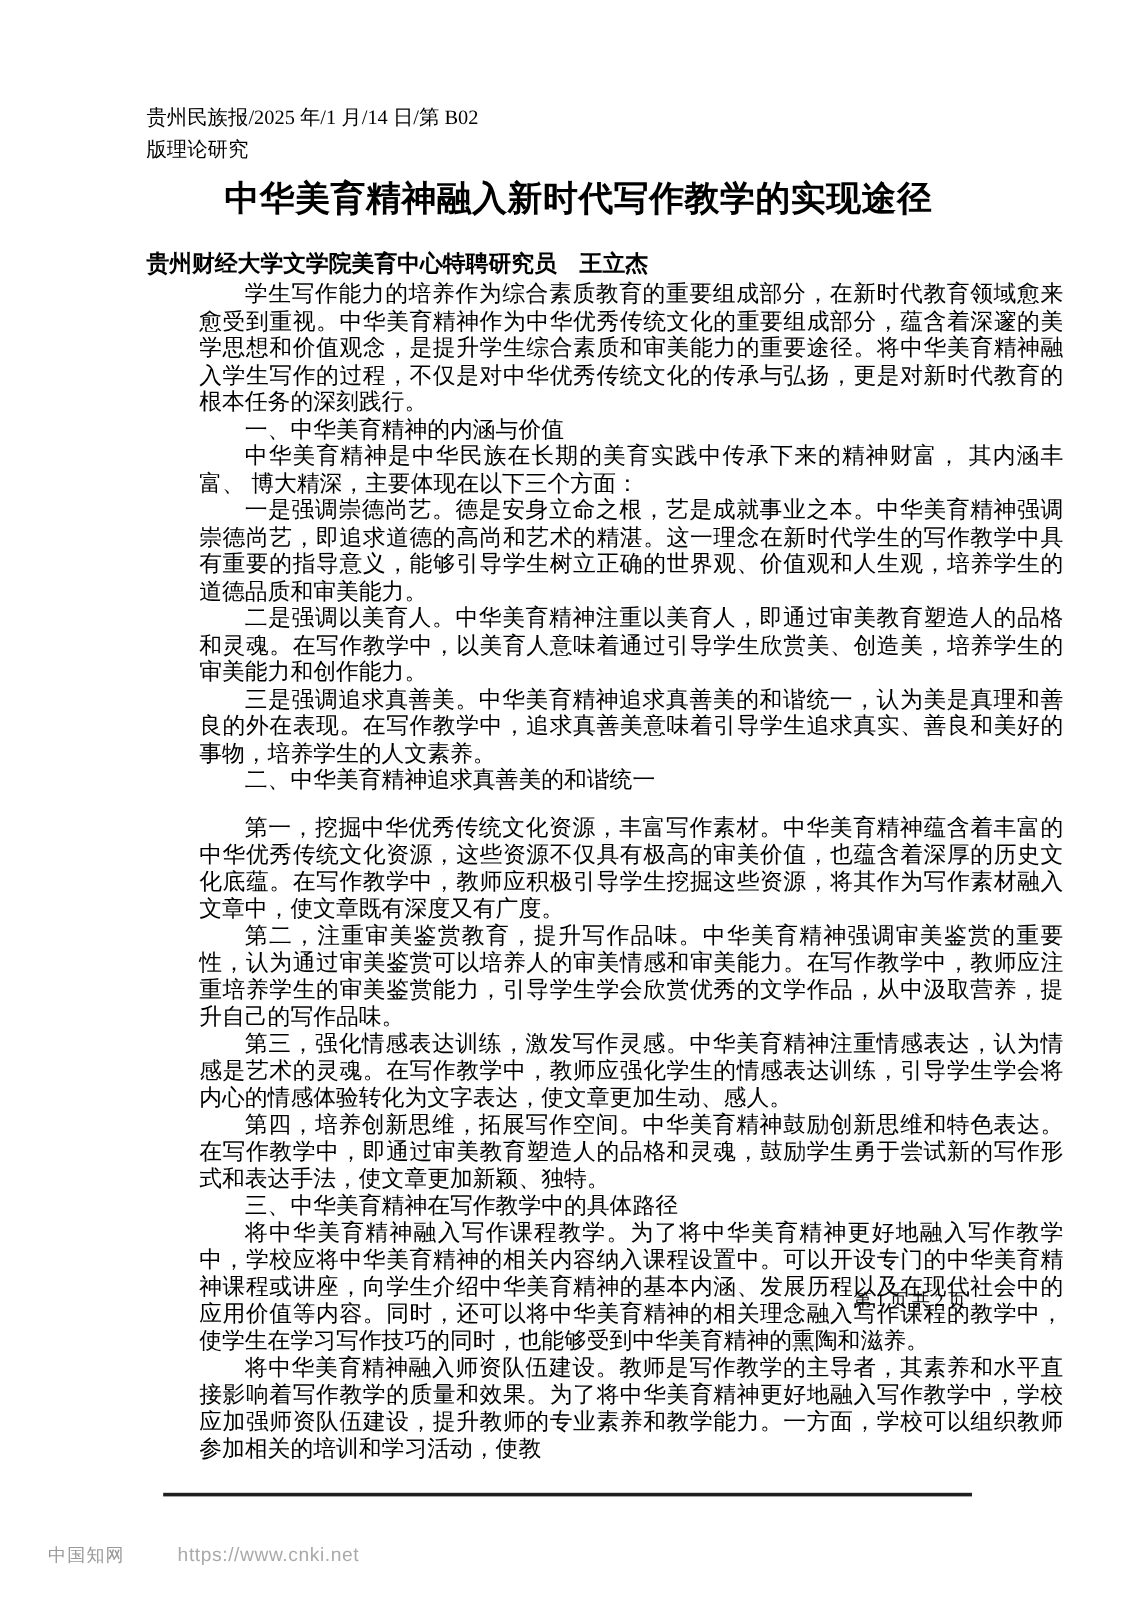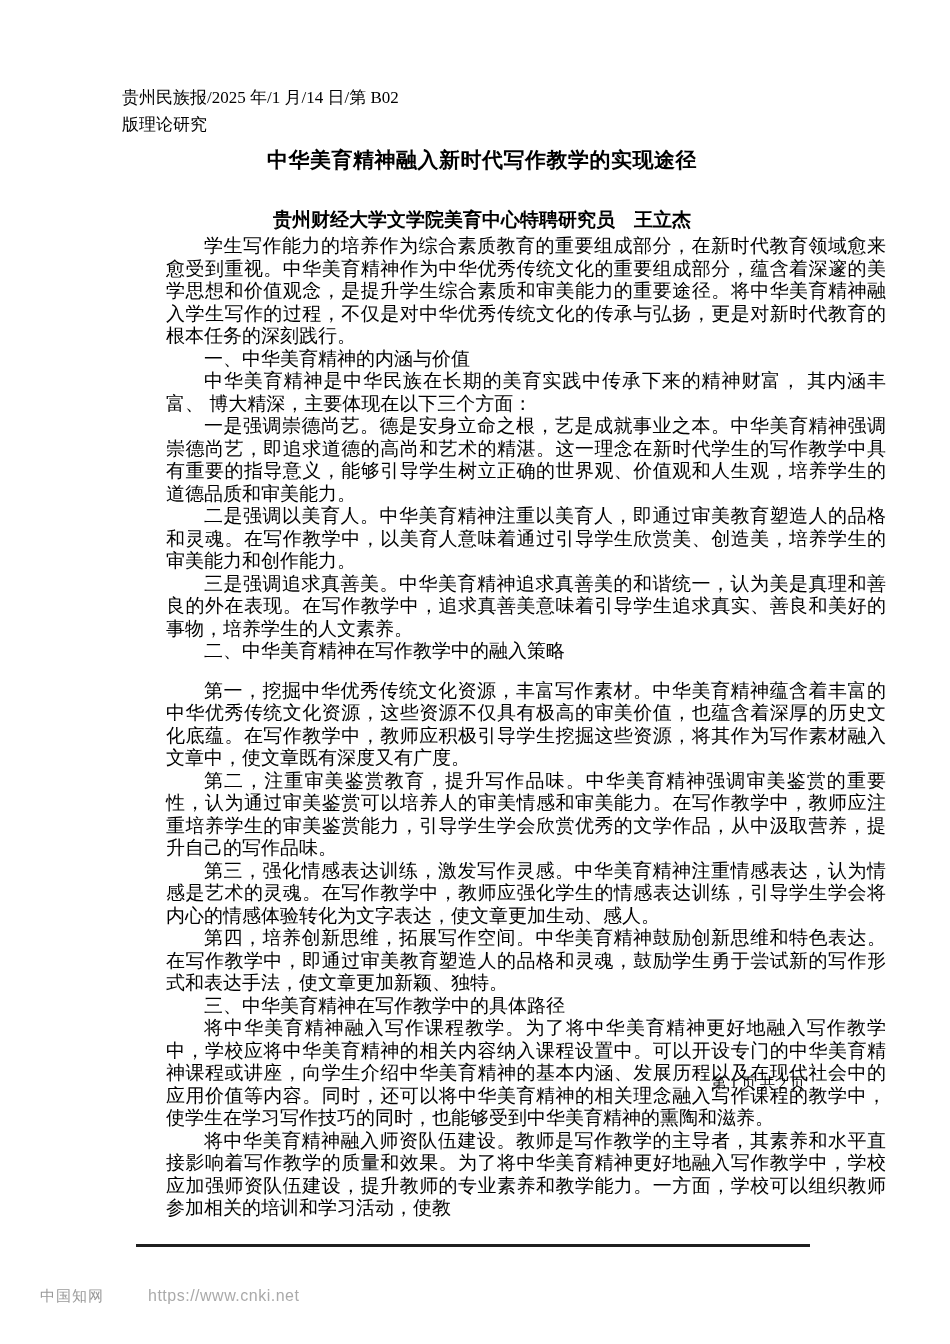--- a/index.html
+++ b/index.html
@@ -26,31 +26,31 @@
     color: #000000;
     white-space: nowrap;
   }
   .doc-title {
     position: absolute;
     left: 122px;
     top: 146px;
     width: 720px;
     text-align: center;
     font-family: "Liberation Sans", "DejaVu Sans", sans-serif;
-    font-size: 21px;
+    font-size: 29px;
     font-weight: bold;
     letter-spacing: 0.5px;
     color: #000000;
   }
   .doc-byline {
     position: absolute;
     left: 122px;
     top: 207px;
     width: 720px;
-    text-align: center;
+    text-align: left;
     font-family: "Liberation Sans", "DejaVu Sans", sans-serif;
     font-size: 19px;
     font-weight: bold;
     color: #000000;
   }
   .article-body {
     position: absolute;
     left: 122px;
     top: 235px;
     width: 720px;
@@ -123,21 +123,21 @@
 
   <div class="doc-byline">贵州财经大学文学院美育中心特聘研究员　王立杰</div>
 
   <div class="article-body" id="article-body">
       <p class="paragraph">学生写作能力的培养作为综合素质教育的重要组成部分，在新时代教育领域愈来愈受到重视。中华美育精神作为中华优秀传统文化的重要组成部分，蕴含着深邃的美学思想和价值观念，是提升学生综合素质和审美能力的重要途径。将中华美育精神融入学生写作的过程，不仅是对中华优秀传统文化的传承与弘扬，更是对新时代教育的根本任务的深刻践行。</p>
       <p class="heading">一、中华美育精神的内涵与价值</p>
       <p class="paragraph">中华美育精神是中华民族在长期的美育实践中传承下来的精神财富， 其内涵丰富、 博大精深，主要体现在以下三个方面：</p>
       <p class="paragraph">一是强调崇德尚艺。德是安身立命之根，艺是成就事业之本。中华美育精神强调崇德尚艺，即追求道德的高尚和艺术的精湛。这一理念在新时代学生的写作教学中具有重要的指导意义，能够引导学生树立正确的世界观、价值观和人生观，培养学生的道德品质和审美能力。</p>
       <p class="paragraph">二是强调以美育人。中华美育精神注重以美育人，即通过审美教育塑造人的品格和灵魂。在写作教学中，以美育人意味着通过引导学生欣赏美、创造美，培养学生的审美能力和创作能力。</p>
       <p class="paragraph">三是强调追求真善美。中华美育精神追求真善美的和谐统一，认为美是真理和善良的外在表现。在写作教学中，追求真善美意味着引导学生追求真实、善良和美好的事物，培养学生的人文素养。</p>
-      <p class="heading">二、中华美育精神在写作教学中的融入策略</p>
+      <p class="heading">二、中华美育精神追求真善美的和谐统一</p>
       <div class="spacer"></div>
       <p class="paragraph">第一，挖掘中华优秀传统文化资源，丰富写作素材。中华美育精神蕴含着丰富的中华优秀传统文化资源，这些资源不仅具有极高的审美价值，也蕴含着深厚的历史文化底蕴。在写作教学中，教师应积极引导学生挖掘这些资源，将其作为写作素材融入文章中，使文章既有深度又有广度。</p>
       <p class="paragraph">第二，注重审美鉴赏教育，提升写作品味。中华美育精神强调审美鉴赏的重要性，认为通过审美鉴赏可以培养人的审美情感和审美能力。在写作教学中，教师应注重培养学生的审美鉴赏能力，引导学生学会欣赏优秀的文学作品，从中汲取营养，提升自己的写作品味。</p>
       <p class="paragraph">第三，强化情感表达训练，激发写作灵感。中华美育精神注重情感表达，认为情感是艺术的灵魂。在写作教学中，教师应强化学生的情感表达训练，引导学生学会将内心的情感体验转化为文字表达，使文章更加生动、感人。</p>
       <p class="paragraph">第四，培养创新思维，拓展写作空间。中华美育精神鼓励创新思维和特色表达。在写作教学中，即通过审美教育塑造人的品格和灵魂，鼓励学生勇于尝试新的写作形式和表达手法，使文章更加新颖、独特。</p>
       <p class="heading">三、中华美育精神在写作教学中的具体路径</p>
       <p class="paragraph">将中华美育精神融入写作课程教学。为了将中华美育精神更好地融入写作教学中，学校应将中华美育精神的相关内容纳入课程设置中。可以开设专门的中华美育精神课程或讲座，向学生介绍中华美育精神的基本内涵、发展历程以及在现代社会中的应用价值等内容。同时，还可以将中华美育精神的相关理念融入写作课程的教学中，使学生在学习写作技巧的同时，也能够受到中华美育精神的熏陶和滋养。</p>
       <p class="paragraph">将中华美育精神融入师资队伍建设。教师是写作教学的主导者，其素养和水平直接影响着写作教学的质量和效果。为了将中华美育精神更好地融入写作教学中，学校应加强师资队伍建设，提升教师的专业素养和教学能力。一方面，学校可以组织教师参加相关的培训和学习活动，使教</p>
     </div>
 

